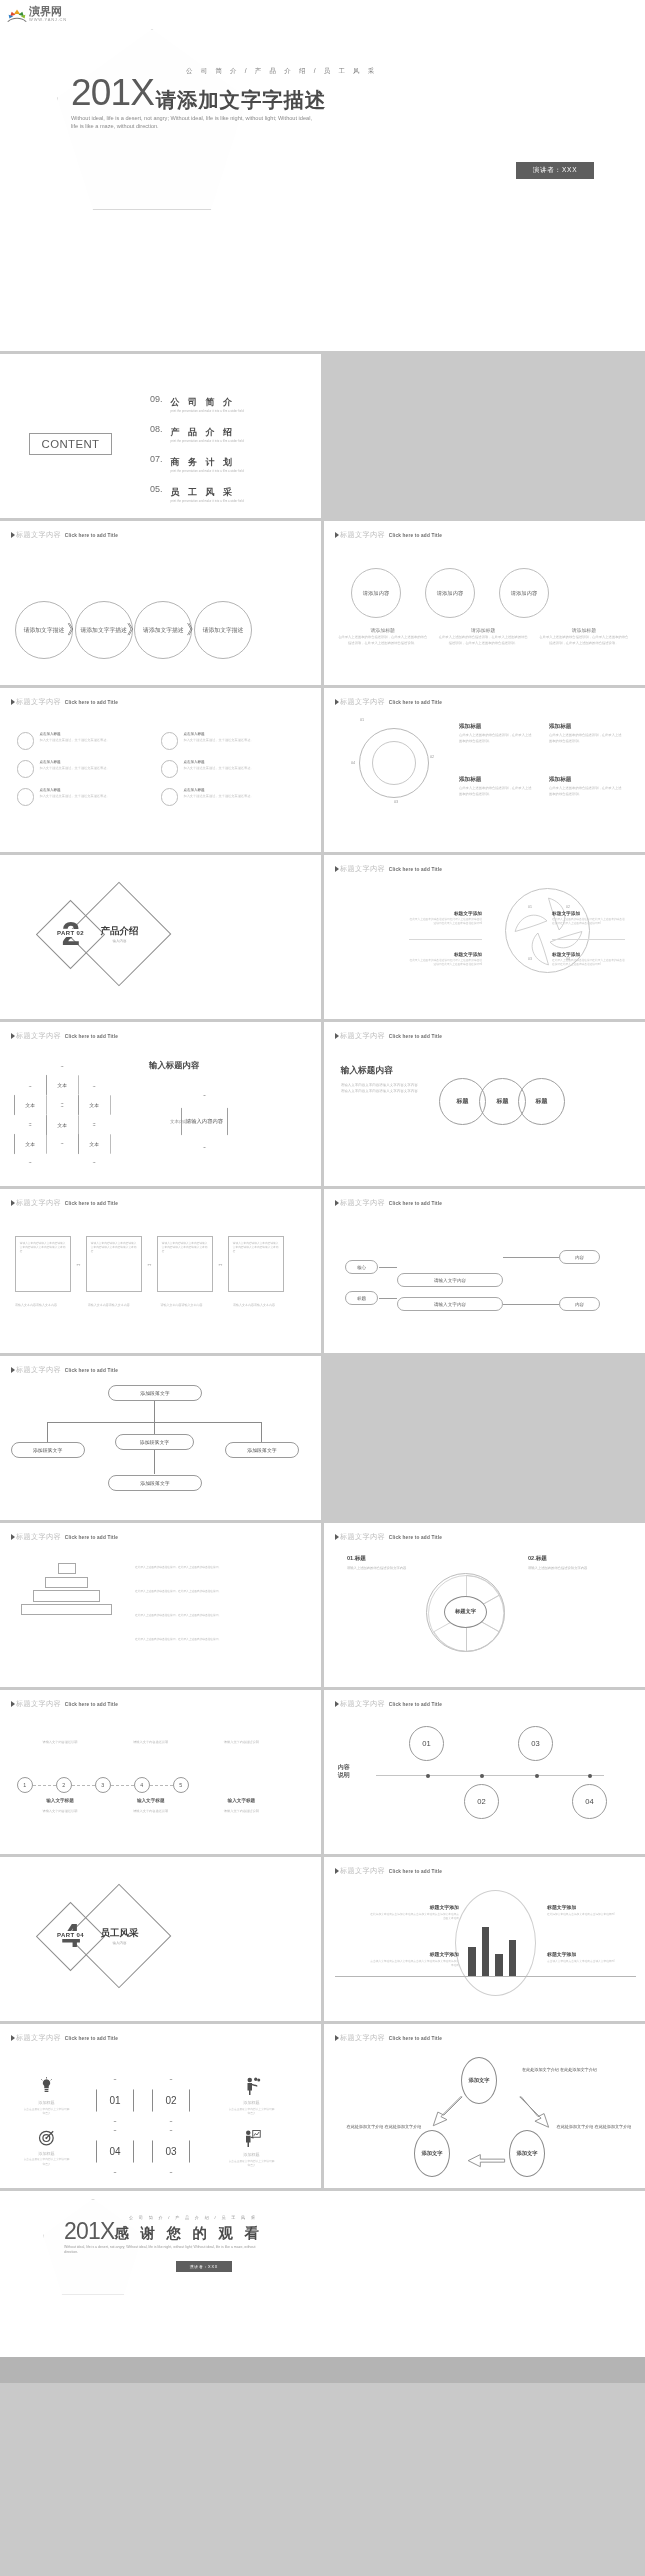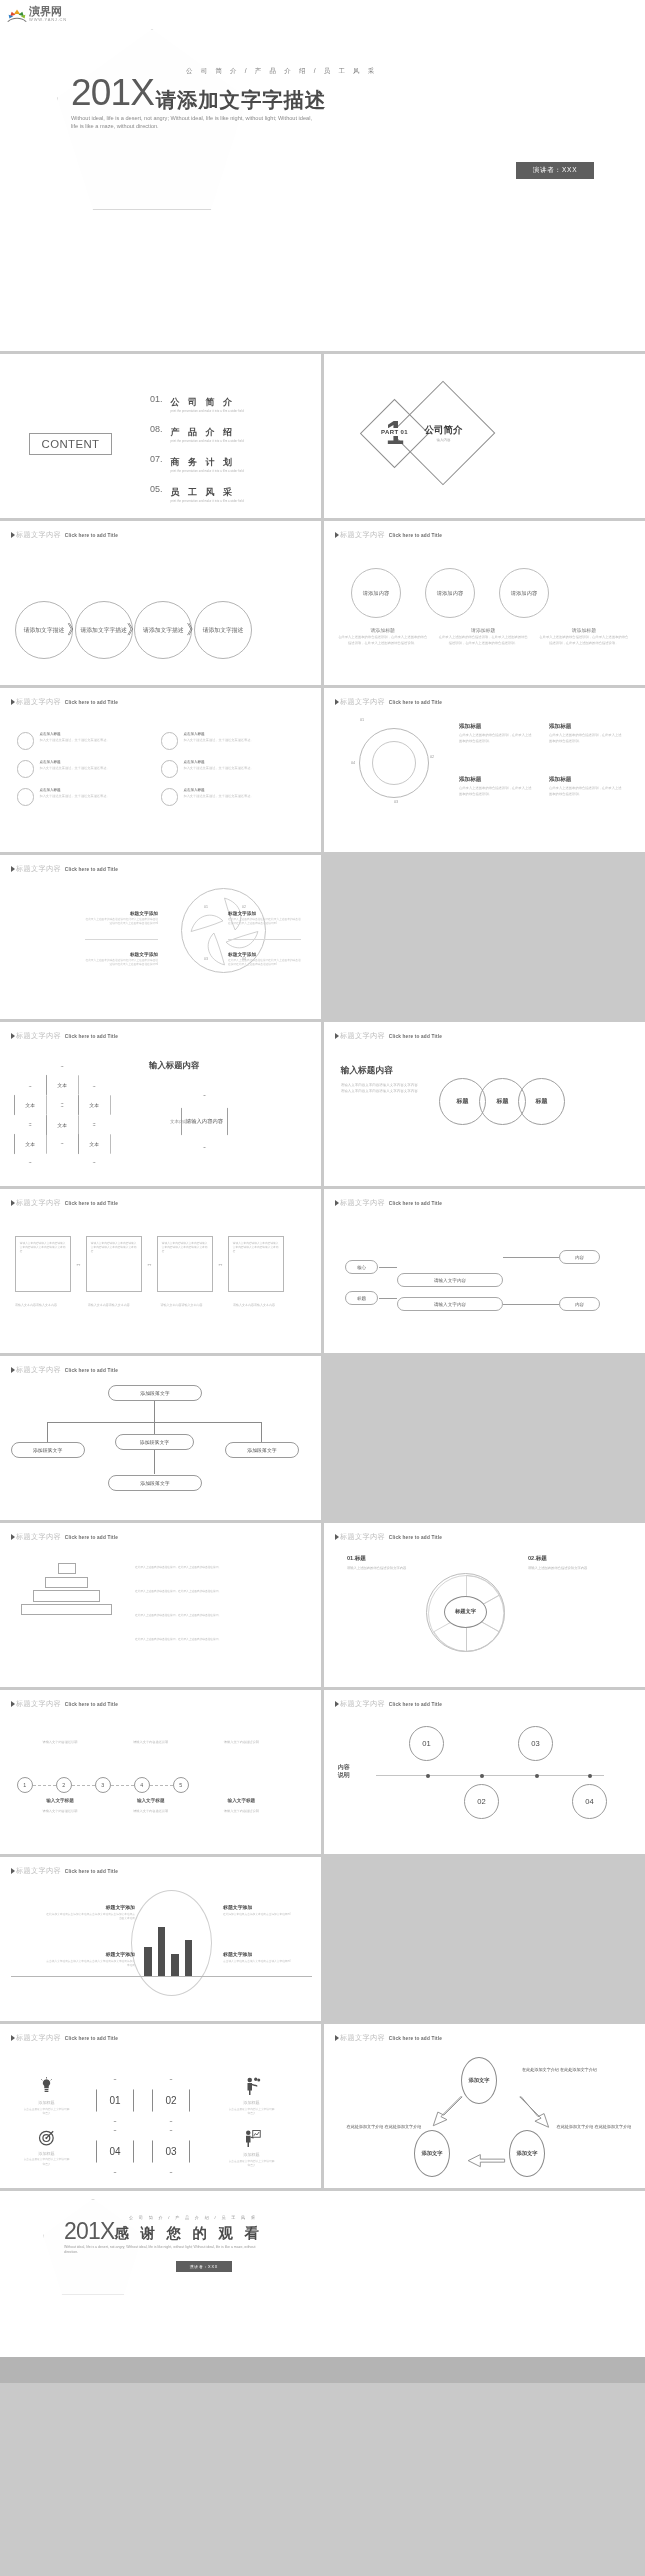--- a/index.html
+++ b/index.html
@@ -260,21 +260,21 @@
       <div class="h-en">Without ideal, life is a desert, not angry; Without ideal, life is like night, without light; Without ideal, life is like a maze, without direction.</div>
     </div>
     <div class="presenter">演讲者：XXX</div>
   </div>
 
   <div class="row-wrap" style="margin-top:3px;">
     <div class="cell">
       <div class="content-box">CONTENT</div>
       <div class="toc">
         <div class="toc-item">
-          <span class="toc-num">01.</span>
+          <span class="toc-num">09.</span>
           <span><span class="toc-cn">公 司 简 介</span>
           <div class="toc-en">print the presentation and make it into a film a wider field</div></span>
         </div>
         <div class="toc-item">
           <span class="toc-num">08.</span>
           <span><span class="toc-cn">产 品 介 绍</span>
           <div class="toc-en">print the presentation and make it into a film a wider field</div></span>
         </div>
         <div class="toc-item">
           <span class="toc-num">07.</span>
@@ -282,28 +282,20 @@
           <div class="toc-en">print the presentation and make it into a film a wider field</div></span>
         </div>
         <div class="toc-item">
           <span class="toc-num">05.</span>
           <span><span class="toc-cn">员 工 风 采</span>
           <div class="toc-en">print the presentation and make it into a film a wider field</div></span>
         </div>
       </div>
     </div>
 
-    <div class="cell">
-      <div class="dia dia-sm"></div>
-      <div class="dia dia-lg"></div>
-      <div class="part-num">1</div>
-      <div class="part-lbl">PART 01</div>
-      <div class="part-title">公司简介</div>
-      <div class="part-sub">输入内容</div>
-    </div>
   </div>
 
   <div class="row-wrap">
     <div class="cell">
       <div class="sh">
         <span class="tri"></span>
         <span class="cn">标题文字内容</span>
         <span class="en">Click here to add Title</span>
       </div>
       <div class="circ-row">
@@ -425,20 +417,28 @@
         <div class="bd">在此录入上述图表的综合描述说明，在此录入上述图表的综合描述说明。</div>
       </div>
       <div class="blk" style="left:225px;top:88px">
         <div class="bt">添加标题</div>
         <div class="bd">在此录入上述图表的综合描述说明，在此录入上述图表的综合描述说明。</div>
       </div>
     </div>
   </div>
 
   <div class="row-wrap">
+    <div class="cell">
+      <div class="dia dia-sm"></div>
+      <div class="dia dia-lg"></div>
+      <div class="part-num">2</div>
+      <div class="part-lbl">PART 02</div>
+      <div class="part-title">产品介绍</div>
+      <div class="part-sub">输入内容</div>
+    </div>
 
     <div class="cell">
       <div class="sh">
         <span class="tri"></span>
         <span class="cn">标题文字内容</span>
         <span class="en">Click here to add Title</span>
       </div>
       <div class="pin">
         <svg width="85" height="85" viewBox="0 0 112 112" style="display:block">
           <path d="M56 12 C78 18 84 40 70 54 C64 40 60 26 56 12Z" fill="none" stroke="#c0c0c0"></path>
@@ -663,20 +663,28 @@
       <div class="tl-dot" style="left:211px;top:84px;"></div>
       <div class="tl-dot" style="left:264px;top:84px;"></div>
       <div class="bub" style="left:85px;top:36px;">01</div>
       <div class="bub" style="left:140px;top:94px;">02</div>
       <div class="bub" style="left:194px;top:36px;">03</div>
       <div class="bub" style="left:248px;top:94px;">04</div>
     </div>
   </div>
 
   <div class="row-wrap">
+    <div class="cell">
+      <div class="dia dia-sm"></div>
+      <div class="dia dia-lg"></div>
+      <div class="part-num">4</div>
+      <div class="part-lbl">PART 04</div>
+      <div class="part-title">员工风采</div>
+      <div class="part-sub">输入内容</div>
+    </div>
 
     <div class="cell">
       <div class="sh">
         <span class="tri"></span>
         <span class="cn">标题文字内容</span>
         <span class="en">Click here to add Title</span>
       </div>
       <div class="bcell-ellipse"></div>
       <div class="bax"></div>
       <div class="bars" id="barchart">

